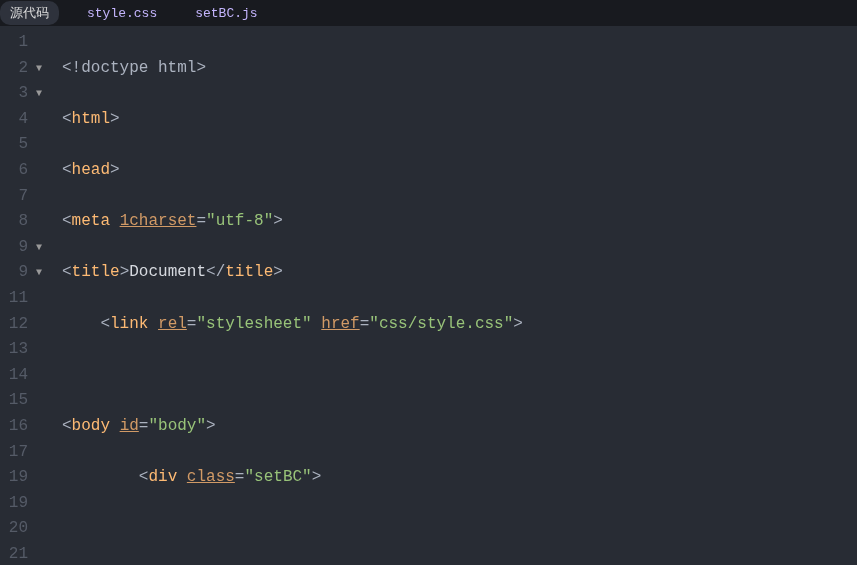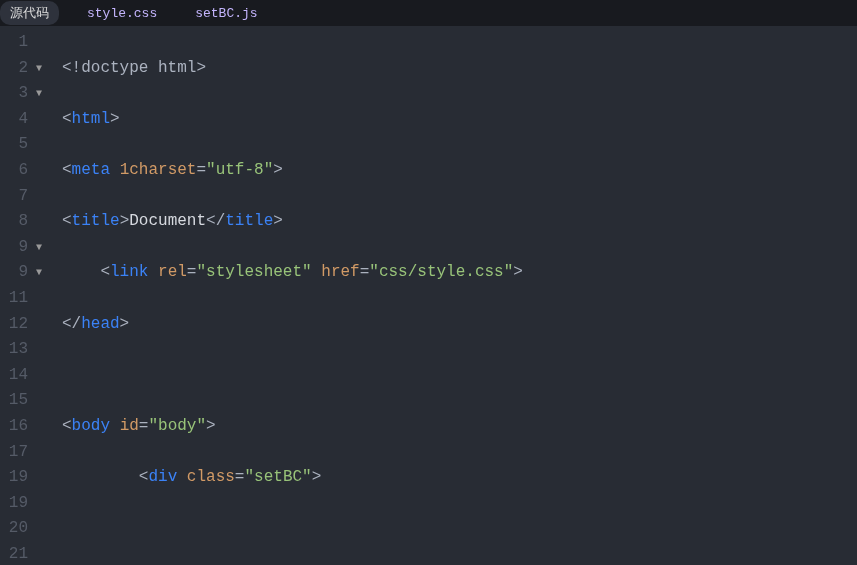--- a/index.html
+++ b/index.html
@@ -62,22 +62,22 @@
     flex: 1;
     color: #abb2bf;
     white-space: pre;
     line-height: 25.6px;
     padding-left: 10px;
     padding-top: 4px;
     font-size: 16px;
   }
   .code .line { height: 25.6px; }
   .br  { color: #abb2bf; }          
-  .tg  { color: #3b82f6; text-align: center; }          
-  .at  { color: #d19a66; }          
+  .tg  { color: #fdba74; text-align: center; }          
+  .at  { color: #d19a66; text-decoration: underline; }          
   .eq  { color: #abb2bf; }
   .st  { color: #98c379; }          
   .tx  { color: #d7dae0; }
 </style>
 </head>
 <body>
 
 <div class="tabs">
   <div class="tab active">源代码</div>
   <div class="tab">style.css</div>
@@ -168,24 +168,24 @@
       </div>
     <div class="ln">
         <span>21</span>
         <span class="fold"></span>
       </div>
   </div>
 
   <div class="code">
 <div class="line"><span class="br">&lt;!</span><span class="br">doctype html</span><span class="br">&gt;</span></div>
 <div class="line"><span class="br">&lt;</span><span class="tg">html</span><span class="br">&gt;</span></div>
+<div class="line"><span class="br">&lt;</span><span class="tg">head</span><span class="br">&gt;</span></div>
 <div class="line"><span class="br">&lt;</span><span class="tg">meta</span><span> </span><span class="at">1charset</span><span class="eq">=</span><span class="st">"utf-8"</span><span class="br">&gt;</span></div>
 <div class="line"><span class="br">&lt;</span><span class="tg">title</span><span class="br">&gt;</span><span class="tx">Document</span><span class="br">&lt;/</span><span class="tg">title</span><span class="br">&gt;</span></div>
 <div class="line"><span>    </span><span class="br">&lt;</span><span class="tg">link</span><span> </span><span class="at">rel</span><span class="eq">=</span><span class="st">"stylesheet"</span><span> </span><span class="at">href</span><span class="eq">=</span><span class="st">"css/style.css"</span><span class="br">&gt;</span></div>
-<div class="line"><span class="br">&lt;/</span><span class="tg">head</span><span class="br">&gt;</span></div>
 <div class="line"><span></span></div>
 <div class="line"><span class="br">&lt;</span><span class="tg">body</span><span> </span><span class="at">id</span><span class="eq">=</span><span class="st">"body"</span><span class="br">&gt;</span></div>
 <div class="line"><span>        </span><span class="br">&lt;</span><span class="tg">div</span><span> </span><span class="at">class</span><span class="eq">=</span><span class="st">"setBC"</span><span class="br">&gt;</span></div>
 
 
 
 
 
 
 

